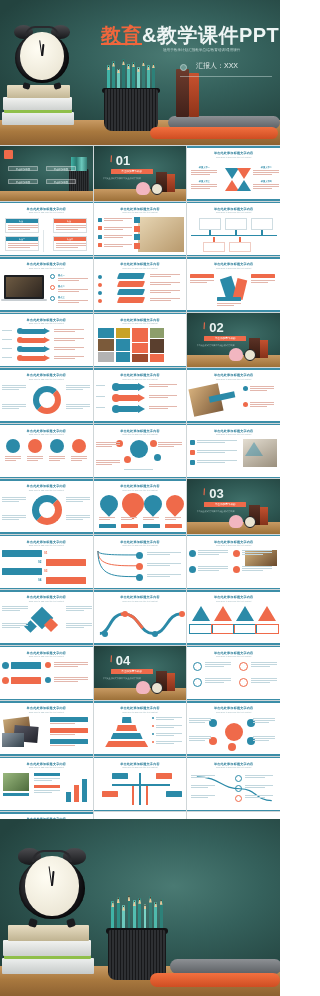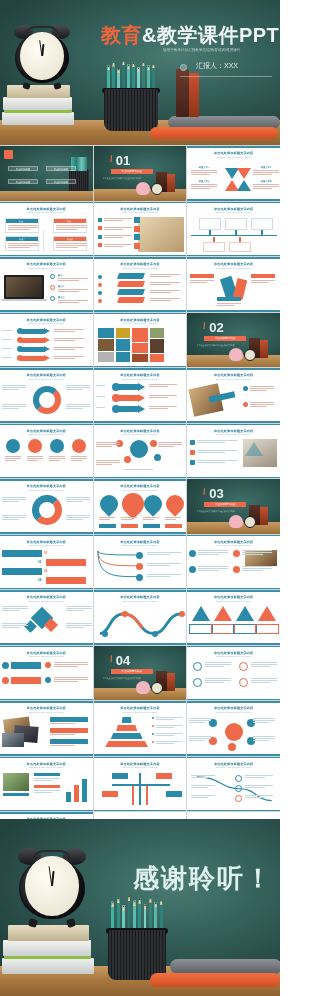--- a/index.html
+++ b/index.html
@@ -56,21 +56,21 @@
   .pencil::before { content:""; position:absolute; top:0; left:0; right:0; height:13%;
     background:#e8c79a; clip-path:polygon(50% 0,100% 100%,0 100%); }
   .pencil::after { content:""; position:absolute; top:0; left:22%; right:22%; height:5%;
     background:#3b3026; clip-path:polygon(50% 0,100% 100%,0 100%); }
 
   .roll { position:absolute; border-radius:40px; }
 
   
   .cover-title { position:absolute; font-weight:bold; letter-spacing:.5px;
     white-space:nowrap; }
-  .ct-o { color:#f0663c; }
+  .ct-o { color:#f0663c;text-decoration:underline; }
   .ct-w { color:#eef5f4; }
   .cover-sub { position:absolute; color:#bfd4d1; white-space:nowrap; }
   .cover-presenter { position:absolute; color:#e8eeed; white-space:nowrap; }
   .cover-rule { position:absolute; height:1px; background:rgba(210,228,226,.45); }
   .cover-dot { position:absolute; width:7px; height:7px; border-radius:50%;
     background:#6f9a94; border:1px solid #a9c6c2; }
   .end-title { position:absolute; font-weight:bold; color:#dff1ef;
     white-space:nowrap; letter-spacing:2px; }
 
   
@@ -973,16 +973,15 @@
       </div>
       <div class="rim"></div>
       <div class="mesh"></div>
     </div>
 
     <div class="roll" style="left:170px; bottom:22px; width:112px; height:15px;
                 background:linear-gradient(#8d9094,#5c6064);"></div>
     <div class="roll" style="left:150px; bottom:9px; width:130px; height:14px;
                 background:linear-gradient(#f2703f,#cf4d22);"></div>
 
-    <div class="end-title" style="left:133px; top:42px; font-size:26px;">感谢聆听！</div>
   </div>
 
 </div>
 
 </body></html>

